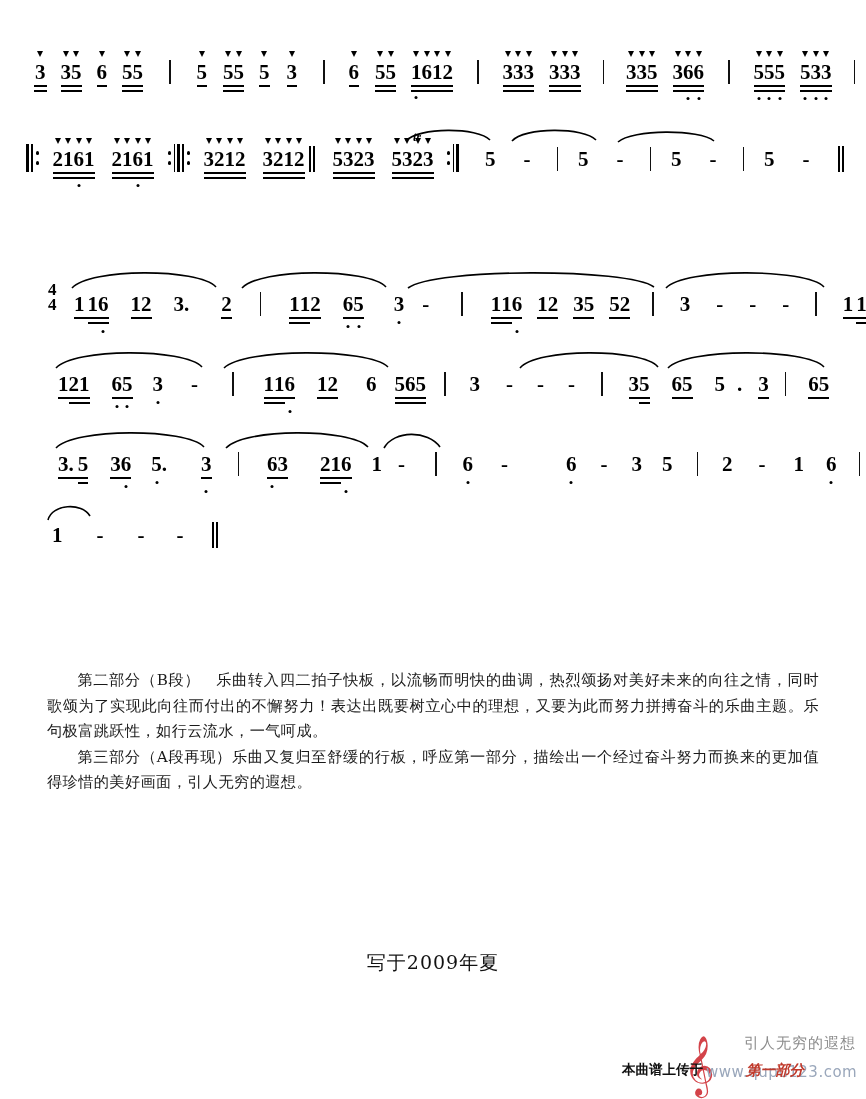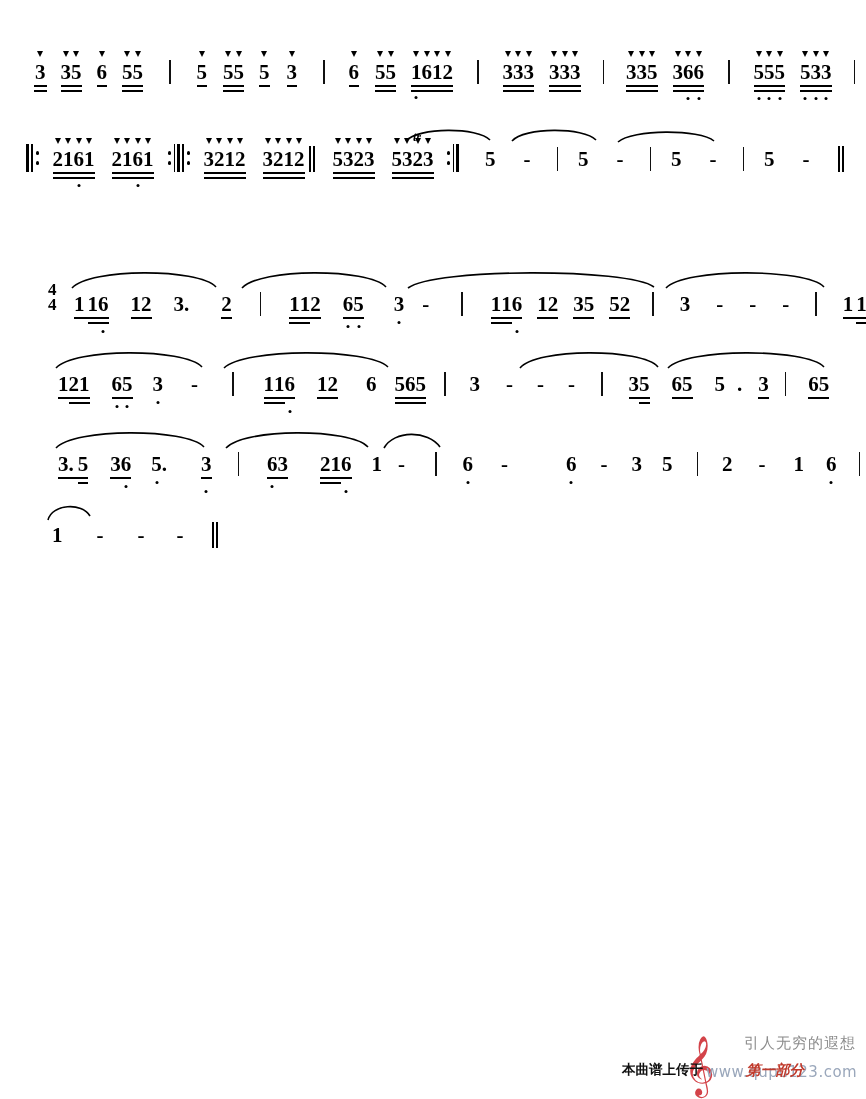--- a/index.html
+++ b/index.html
@@ -467,22 +467,25 @@
     <span class="sp" style="width:24px"></span><span class="dash">-</span>
     <span class="sp" style="width:22px"></span><span class="dbar"><i></i><i></i></span>
   </div>
   <div class="slur" style="left:46px;top:500px;">
     <svg width="46" height="22">
         <path d="M2,20 C6,4 36,2 44,16" fill="none" stroke="#000" stroke-width="1.6"></path>
       </svg>
   </div>
 
   <div class="prose">
-  </div>
-
+    <p>第二部分（B段）　乐曲转入四二拍子快板，以流畅而明快的曲调，热烈颂扬对美好未来的向往之情，同时歌颂为了实现此向往而付出的不懈努力！表达出既要树立心中的理想，又要为此而努力拼搏奋斗的乐曲主题。乐句极富跳跃性，如行云流水，一气呵成。</p>
+    <p>第三部分（A段再现）乐曲又复归至舒缓的行板，呼应第一部分，描绘出一个经过奋斗努力而换来的更加值得珍惜的美好画面，引人无穷的遐想。</p>
+  </div>
+
+  <div class="sign">写于2009年夏</div>
 
   <div class="wm">
     <div class="clef">𝄞</div>
     <div class="t1">引人无穷的遐想</div>
     <div class="t2">本曲谱上传于</div>
     <div class="t3">www.qupu123.com</div>
     <div class="t4">第一部分</div>
   </div>
 
 </div>

